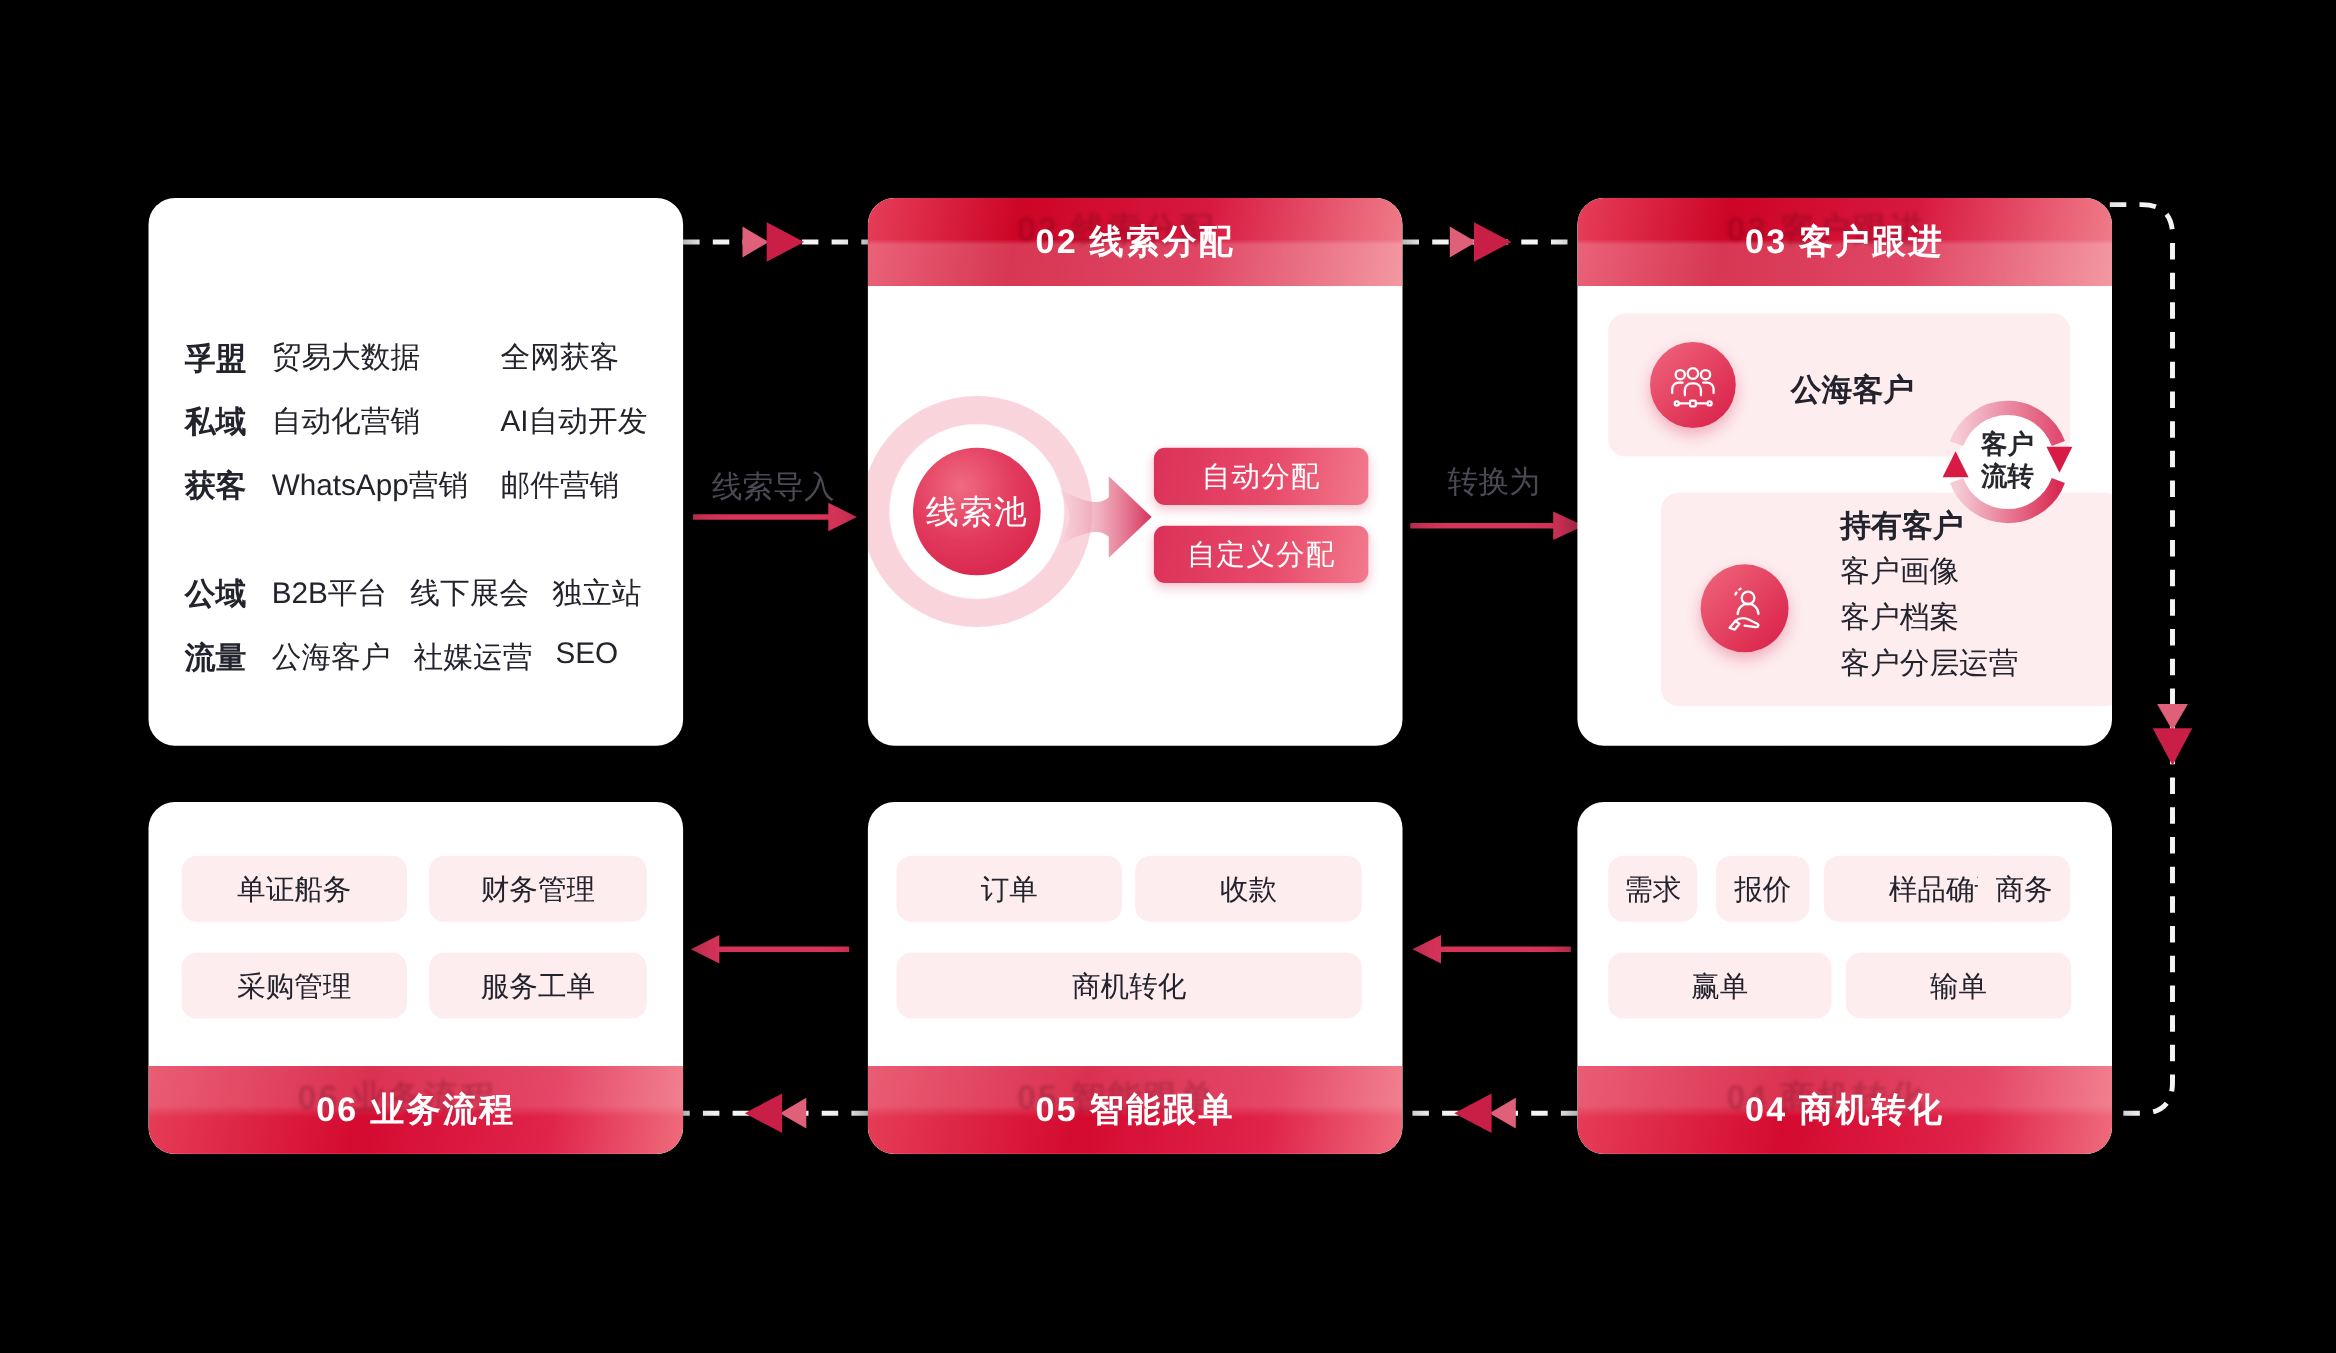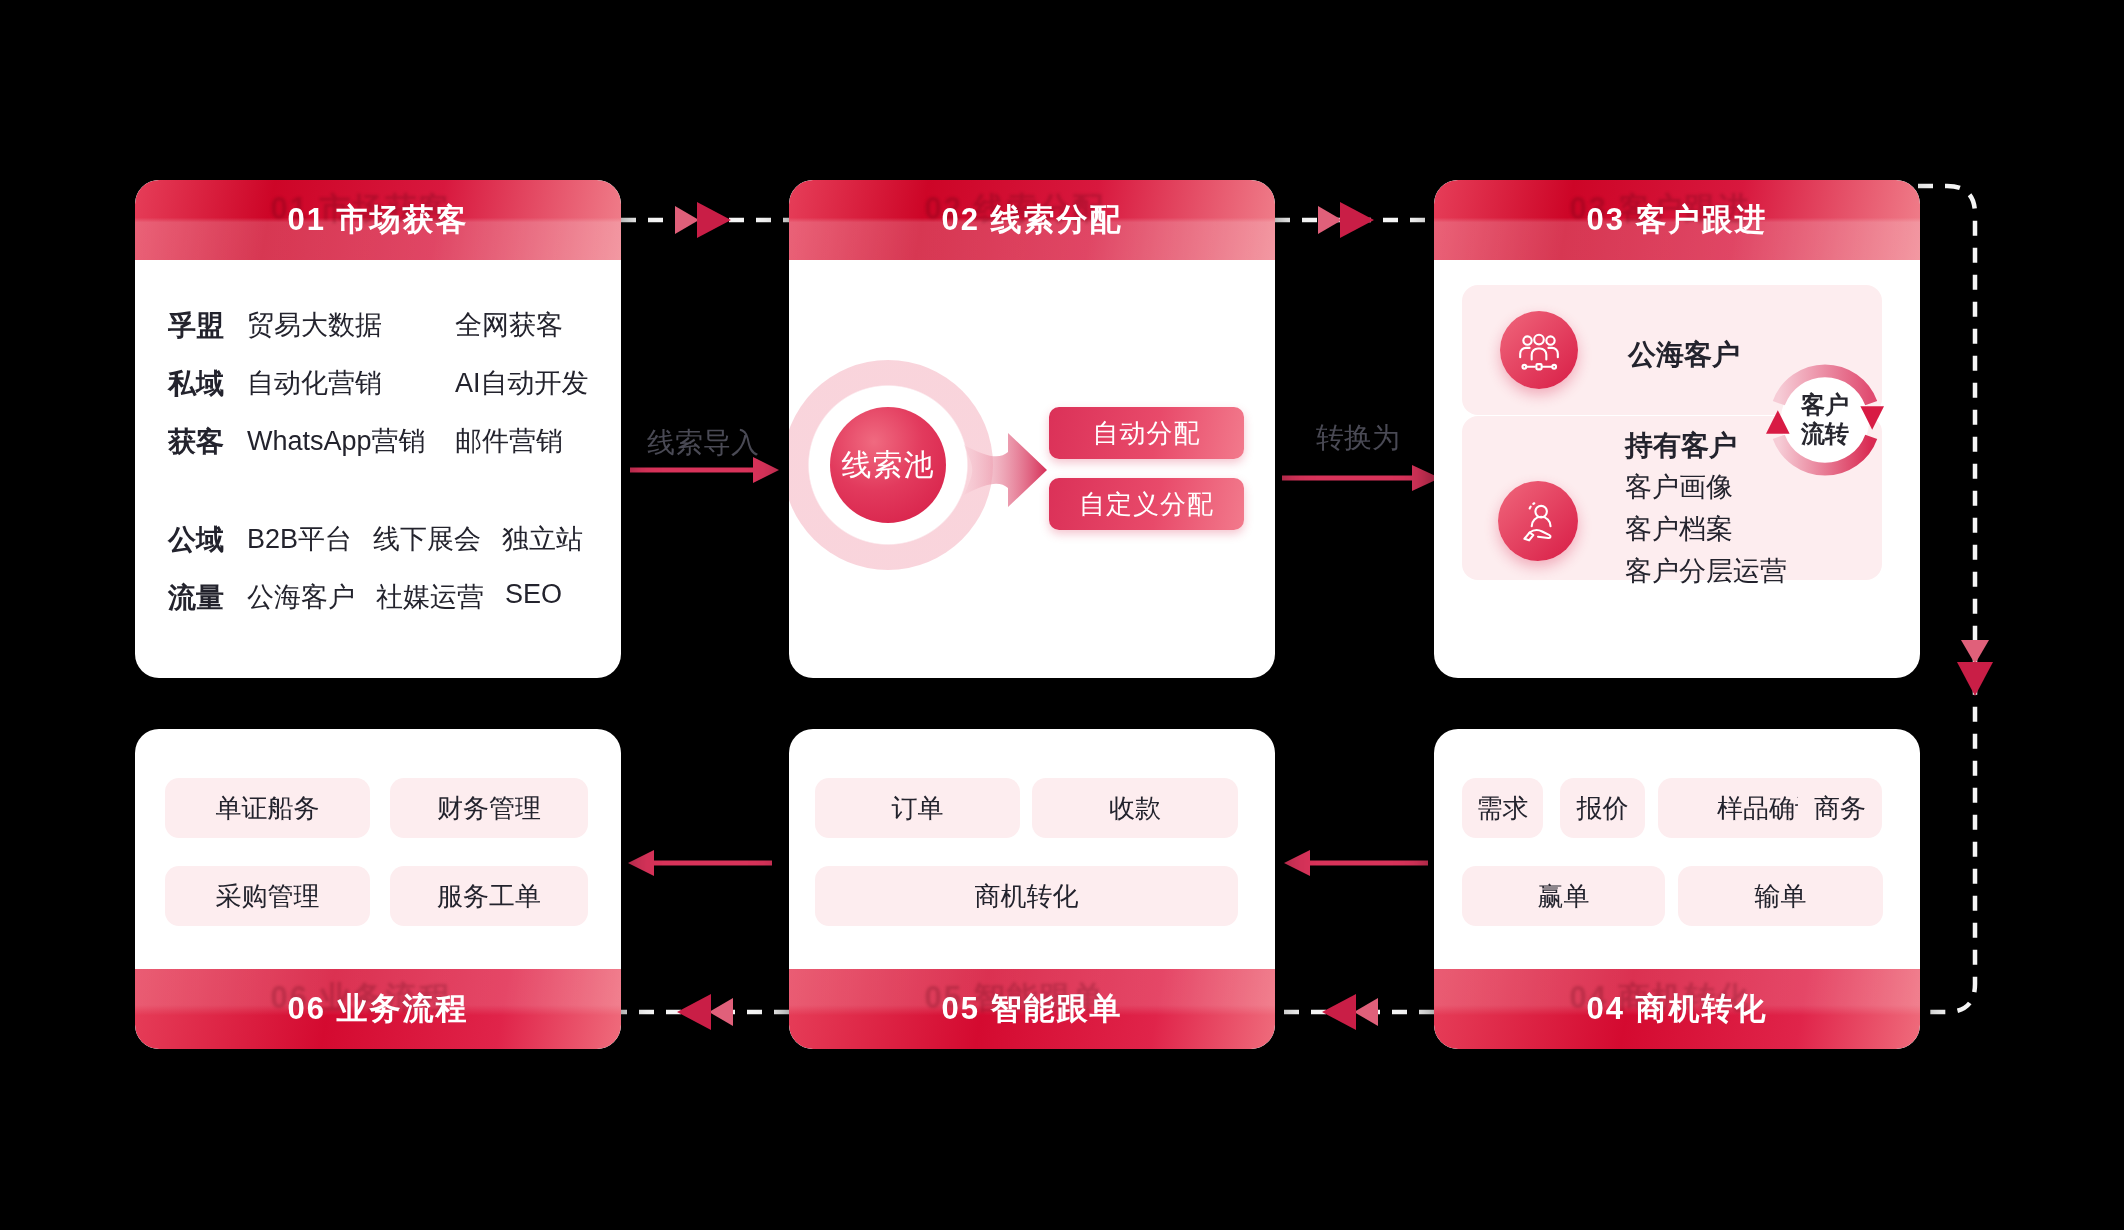--- a/index.html
+++ b/index.html
@@ -93,23 +93,20 @@
     <g>
       <path d="M772 863 H652" stroke="#d8335a" stroke-width="5" fill="none"></path>
       <polygon points="654,850 628,863 654,876" fill="#d8335a"></polygon>
     </g>
   </svg>
 
   <div class="conn-label" style="left:628px;top:424px;width:150px;">线索导入</div>
   <div class="conn-label" style="left:1288px;top:419px;width:140px;">转换为</div>
 
   <div class="card card-top" style="left:135px;">
-    <div class="hdr">
-      <span>01 市场获客</span>
-    </div>
     <div class="m-rows">
       <div class="m-row">
         <span class="m-label">孚盟</span>
         <span class="m-col">贸易大数据</span>
         <span>全网获客</span>
       </div>
       <div class="m-row">
         <span class="m-label">私域</span>
         <span class="m-col">自动化营销</span>
         <span>AI自动开发</span>
@@ -180,21 +177,21 @@
           <circle cx="8" cy="38" r="1.8"></circle>
             <path d="M10 38h8"></path>
             <rect x="19.5" y="35.5" width="5" height="5" rx="1"></rect>
             <path d="M25 38h9"></path>
             <circle cx="36.5" cy="38" r="1.8"></circle>
         </svg>
       </div>
       <div class="p-label" style="left:166px;top:51px;">公海客户</div>
     </div>
 
-    <div class="panel" style="top:236px;height:164px;">
+    <div class="panel" style="top:268px;height:194px;margin-left:48px;">
       <div class="p-label" style="left:163px;top:11px;">持有客户</div>
       <div class="icircle" style="left:36px;top:65px;width:80px;height:80px;">
         <svg width="46" height="46" viewBox="0 0 44 44" fill="none" stroke="#fff" stroke-width="2" stroke-linecap="round" stroke-linejoin="round">
           <circle cx="25" cy="13" r="5.5"></circle>
           <path d="M14 10a11 11 0 0 1 4.5-5" stroke-dasharray="2 3.5"></path>
           <path d="M16 27a9 9 0 0 1 18 0"></path>
           <path d="M14 33c4-3 8-3 12-1l7 3.5c1.8.9.8 3-1.2 2.8L22 37"></path>
           <path d="M9 39l5-6 3.5 2.5-4 5z"></path>
         </svg>
       </div>

